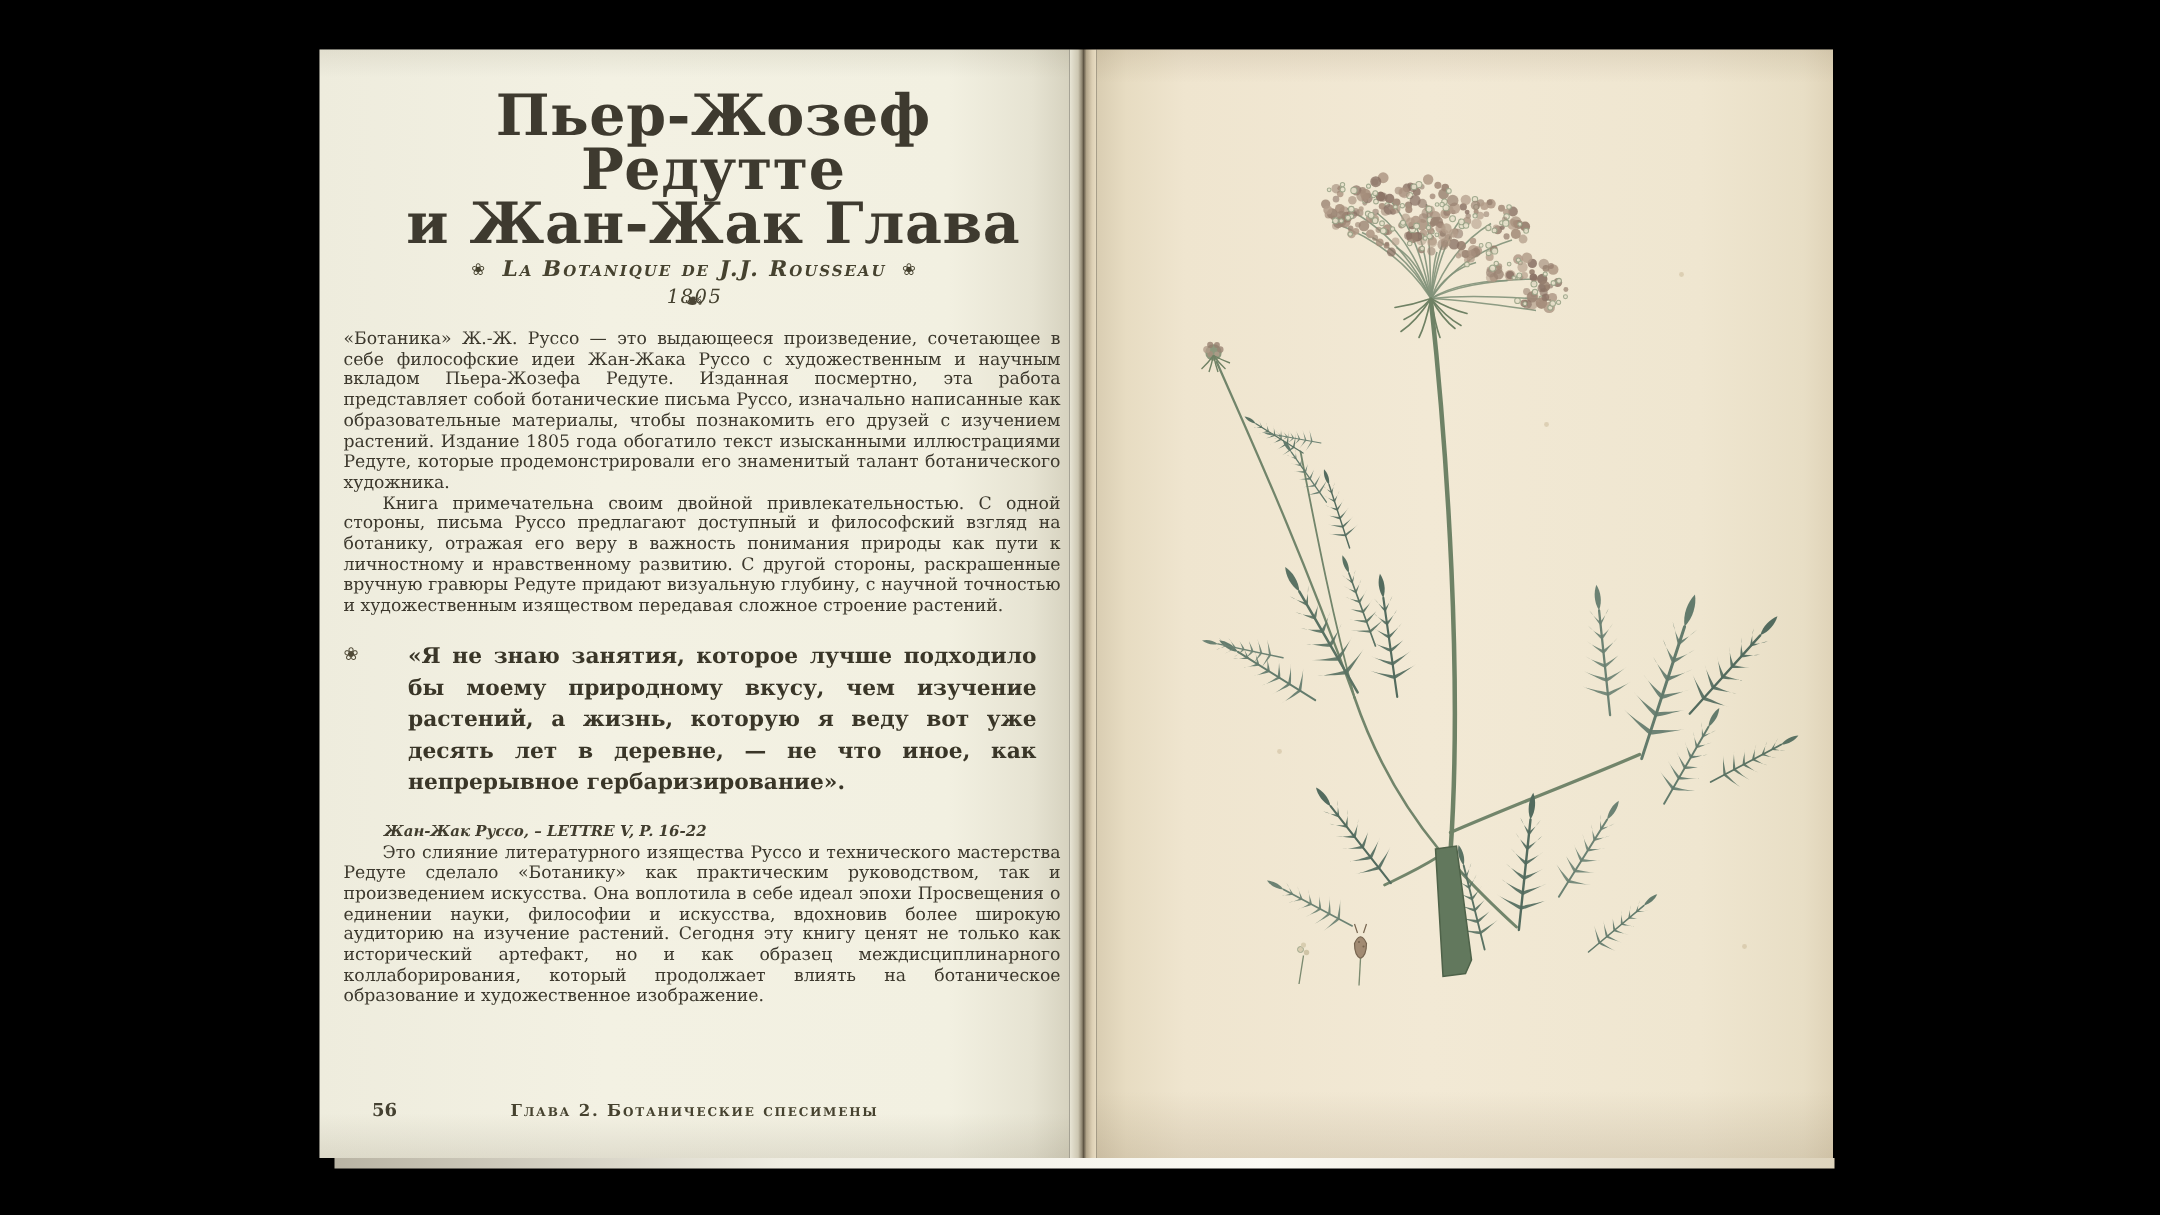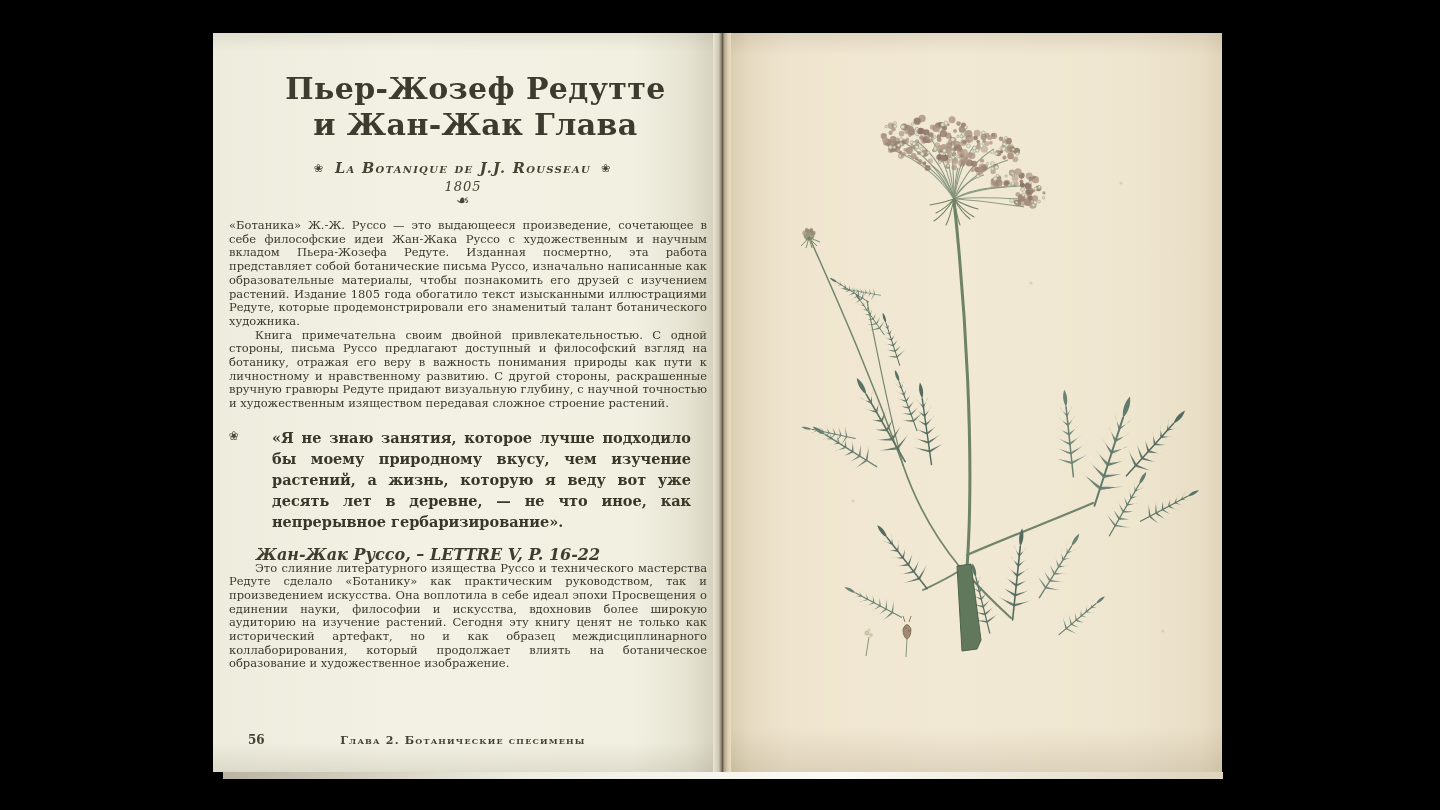--- a/index.html
+++ b/index.html
@@ -8,37 +8,37 @@
   .book{position:absolute;left:213px;top:33px;width:1009px;height:739px;display:flex;}
   .page{position:relative;height:739px;overflow:hidden;}
 
   
   .page-left{width:500px;
     background:
       linear-gradient(180deg,rgba(110,100,75,.10) 0,rgba(0,0,0,0) 2.5%,rgba(0,0,0,0) 96%,rgba(110,100,75,.14) 100%),
       linear-gradient(90deg,#eeecdd 0%,#f3f1e3 38%,#f2f0e1 84%,#e6e3d2 95%,#d6d2bf 100%);
     color:#3c382d;}
   .title-block{position:absolute;top:22px;left:0;right:0;text-align:center;}
-  .title-block h1{margin:16px;font-size:30px;line-height:36px;font-weight:600;color:#3e3a2f;letter-spacing:.4px;padding-left:25px;}
+  .title-block h1{margin:4px;font-size:38px;line-height:36px;font-weight:600;color:#3e3a2f;letter-spacing:.4px;padding-left:25px;}
   .title-block h1 span{display:block;}
   .subtitle{margin-top:4px;font-variant-caps:small-caps;font-weight:700;font-size:14.5px;
             letter-spacing:1.3px;color:#46422f;font-style:italic;}
   .subtitle .orn{font-family:"DejaVu Sans",sans-serif;font-size:11px;position:relative;top:-1px;padding:0 4px;}
   .year{margin-top:3px;font-style:italic;font-size:13px;letter-spacing:1px;color:#45412f;}
   .divider{position:absolute;top:158px;left:0;right:0;text-align:center;}
   .fleuron{display:inline-block;font-family:"DejaVu Sans",sans-serif;font-size:16px;color:#4a4434;
            transform:scaleX(-1);}
   .body-text{position:absolute;top:186px;left:16px;right:6px;font-size:11.5px;line-height:13.7px;
              text-align:justify;hyphens:auto;color:#3c382d;}
   .body-text p.p{margin:0;}
   .body-text p.indent{text-indent:26px;}
   .quote{margin:12px 0 0 0;position:relative;padding-left:27px;}
   .qmark{position:absolute;left:0;top:3px;font-family:"DejaVu Sans",sans-serif;font-size:12px;color:#514b38;}
   .qtext{margin:16px;font-size:14.5px;line-height:21px;font-weight:700;text-align:justify;color:#3a3628;}
-  .attribution{margin:9px 0 0 0;font-size:16px;font-weight:700;font-style:italic;color:#413d2e;}
+  .attribution{margin:9px 0 0 0;font-size:10px;font-weight:700;font-style:italic;color:#413d2e;}
   .quote + .indent{margin-top:17px;}
   footer{position:absolute;top:700px;left:0;right:0;height:20px;}
   .pagenum{position:absolute;left:19px;top:0;font-size:12px;font-weight:700;color:#454131;margin-left:16px;}
   .chapter{position:absolute;left:0;right:0;top:1px;text-align:center;font-variant-caps:small-caps;
            font-weight:700;font-size:11px;letter-spacing:1.2px;color:#46422f;}
 
   
   .gutter{width:18px;height:739px;flex:none;
     background:linear-gradient(90deg,#e9e6d6 0%,#cdc7b2 32%,#8f8671 46%,#5e5544 52%,#b3a68b 63%,#ddd0b5 84%,#e8dcc2 100%);}
 

